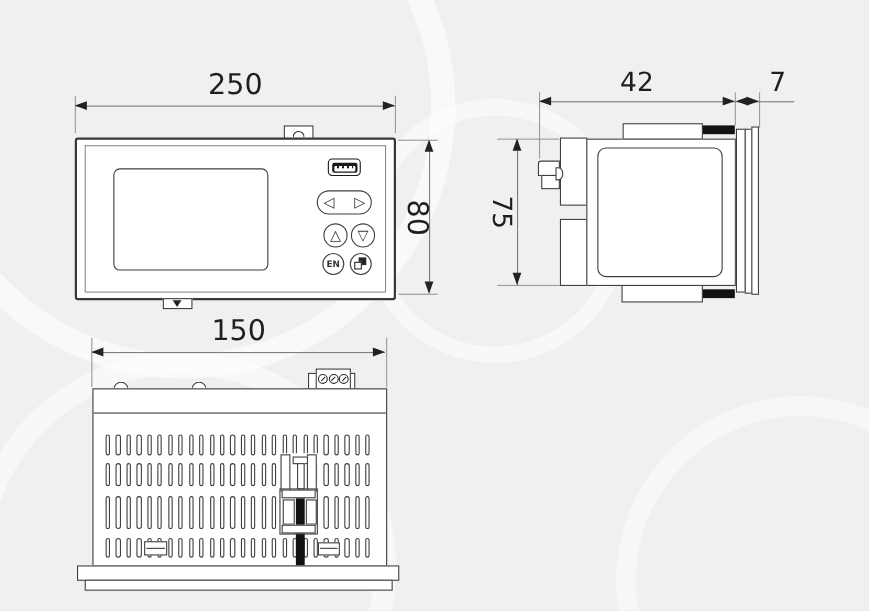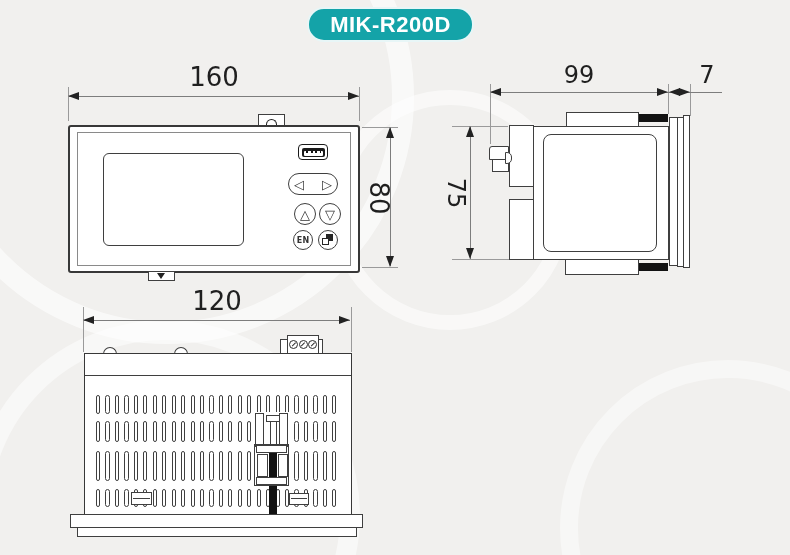--- a/index.html
+++ b/index.html
@@ -59,32 +59,29 @@
 </head>
 <body>
 
 <div class="stage">
 
   <div class="wm" style="left:-80px;top:-150px;width:450px;height:450px;border:22px solid rgba(255,255,255,.6);"></div>
   <div class="wm" style="left:330px;top:90px;width:210px;height:210px;border:15px solid rgba(255,255,255,.55);"></div>
   <div class="wm" style="left:-30px;top:320px;width:350px;height:350px;border:20px solid rgba(255,255,255,.5);"></div>
   <div class="wm" style="left:560px;top:360px;width:300px;height:300px;border:18px solid rgba(255,255,255,.45);"></div>
 
-  <div class="badge" style="left: 307px; top: 7px; width: 163px; height: 31px; background: rgb(20, 163, 168); color: rgb(255, 255, 255);">
-    <span>MIK-R200D</span>
-  </div>
 
   <div class="abs" style="left:0;top:0;width:0;height:0;">
 
     <div class="vl ext" style="left:68px;top:87px;height:34px;"></div>
     <div class="vl ext" style="left:359px;top:87px;height:34px;"></div>
     <div class="hl" style="left:69px;top:96px;width:290px;"></div>
     <div class="ar ar-l" style="left:68px;top:92px;"></div>
     <div class="ar ar-r" style="left:348px;top:92px;"></div>
-    <div class="dimtext" style="left:68px;top:64px;width:292px;">160</div>
+    <div class="dimtext" style="left:68px;top:64px;width:292px;">250</div>
 
     <div class="hl ext" style="left:362px;top:127px;width:36px;"></div>
     <div class="hl ext" style="left:362px;top:267px;width:36px;"></div>
     <div class="vl" style="left:390px;top:128px;height:138px;"></div>
     <div class="ar ar-u" style="left:386px;top:127px;"></div>
     <div class="ar ar-d" style="left:386px;top:256px;"></div>
     <div class="dimtext rot90" style="left:359px;top:185px;width:40px;">80</div>
 
     <div class="abs ol" style="left:258px;top:114px;width:27px;height:13px;"></div>
     <div class="abs dome" style="left:266px;top:119px;width:11px;height:6px;"></div>
@@ -125,21 +122,21 @@
   <div class="abs" style="left:0;top:0;width:0;height:0;">
 
     <div class="vl ext" style="left:490px;top:84px;height:60px;"></div>
     <div class="vl ext" style="left:668px;top:84px;height:30px;"></div>
     <div class="vl ext" style="left:690px;top:84px;height:32px;"></div>
     <div class="hl" style="left:491px;top:92px;width:231px;"></div>
     <div class="ar ar-l" style="left:490px;top:88px;"></div>
     <div class="ar ar-r" style="left:657px;top:88px;"></div>
     <div class="ar ar-l" style="left:669px;top:88px;"></div>
     <div class="ar ar-r" style="left:679px;top:88px;"></div>
-    <div class="dimtext small" style="left:490px;top:63px;width:178px;">99</div>
+    <div class="dimtext small" style="left:490px;top:63px;width:178px;">42</div>
     <div class="dimtext small" style="left:690px;top:63px;width:34px;">7</div>
 
     <div class="hl ext" style="left:452px;top:126px;width:56px;"></div>
     <div class="hl ext" style="left:452px;top:259px;width:57px;"></div>
     <div class="vl" style="left:470px;top:127px;height:132px;"></div>
     <div class="ar ar-u" style="left:466px;top:126px;"></div>
     <div class="ar ar-d" style="left:466px;top:248px;"></div>
     <div class="dimtext small rot90" style="left:437px;top:181px;width:38px;">75</div>
 
     <div class="abs ol" style="left:566px;top:112px;width:73px;height:15px;"></div>
@@ -161,21 +158,21 @@
     <div class="abs ol" style="left:683px;top:115px;width:7px;height:153px;"></div>
   </div>
 
   <div class="abs" style="left:0;top:0;width:0;height:0;">
 
     <div class="vl ext" style="left:83px;top:307px;height:45px;"></div>
     <div class="vl ext" style="left:351px;top:307px;height:45px;"></div>
     <div class="hl" style="left:84px;top:320px;width:266px;"></div>
     <div class="ar ar-l" style="left:83px;top:316px;"></div>
     <div class="ar ar-r" style="left:339px;top:316px;"></div>
-    <div class="dimtext" style="left:83px;top:288px;width:268px;">120</div>
+    <div class="dimtext" style="left:83px;top:288px;width:268px;">150</div>
 
     <div class="abs dome" style="left:103px;top:347px;width:14px;height:7px;border-color:#3f3f3f;"></div>
     <div class="abs dome" style="left:174px;top:347px;width:14px;height:7px;border-color:#3f3f3f;"></div>
     <div class="abs ol" style="left:280px;top:339px;width:43px;height:15px;"></div>
     <div class="abs ol" style="left:287px;top:335px;width:32px;height:19px;border-width:1.5px;"></div>
     <div class="screw" style="left:289px;top:340px;width:9px;height:9px;"></div>
     <div class="screw" style="left:298.5px;top:340px;width:9px;height:9px;"></div>
     <div class="screw" style="left:308px;top:340px;width:9px;height:9px;"></div>
 
     <div class="abs ol" style="left:84px;top:353px;width:268px;height:162px;border-width:1.6px;border-color:#383838;"></div>

